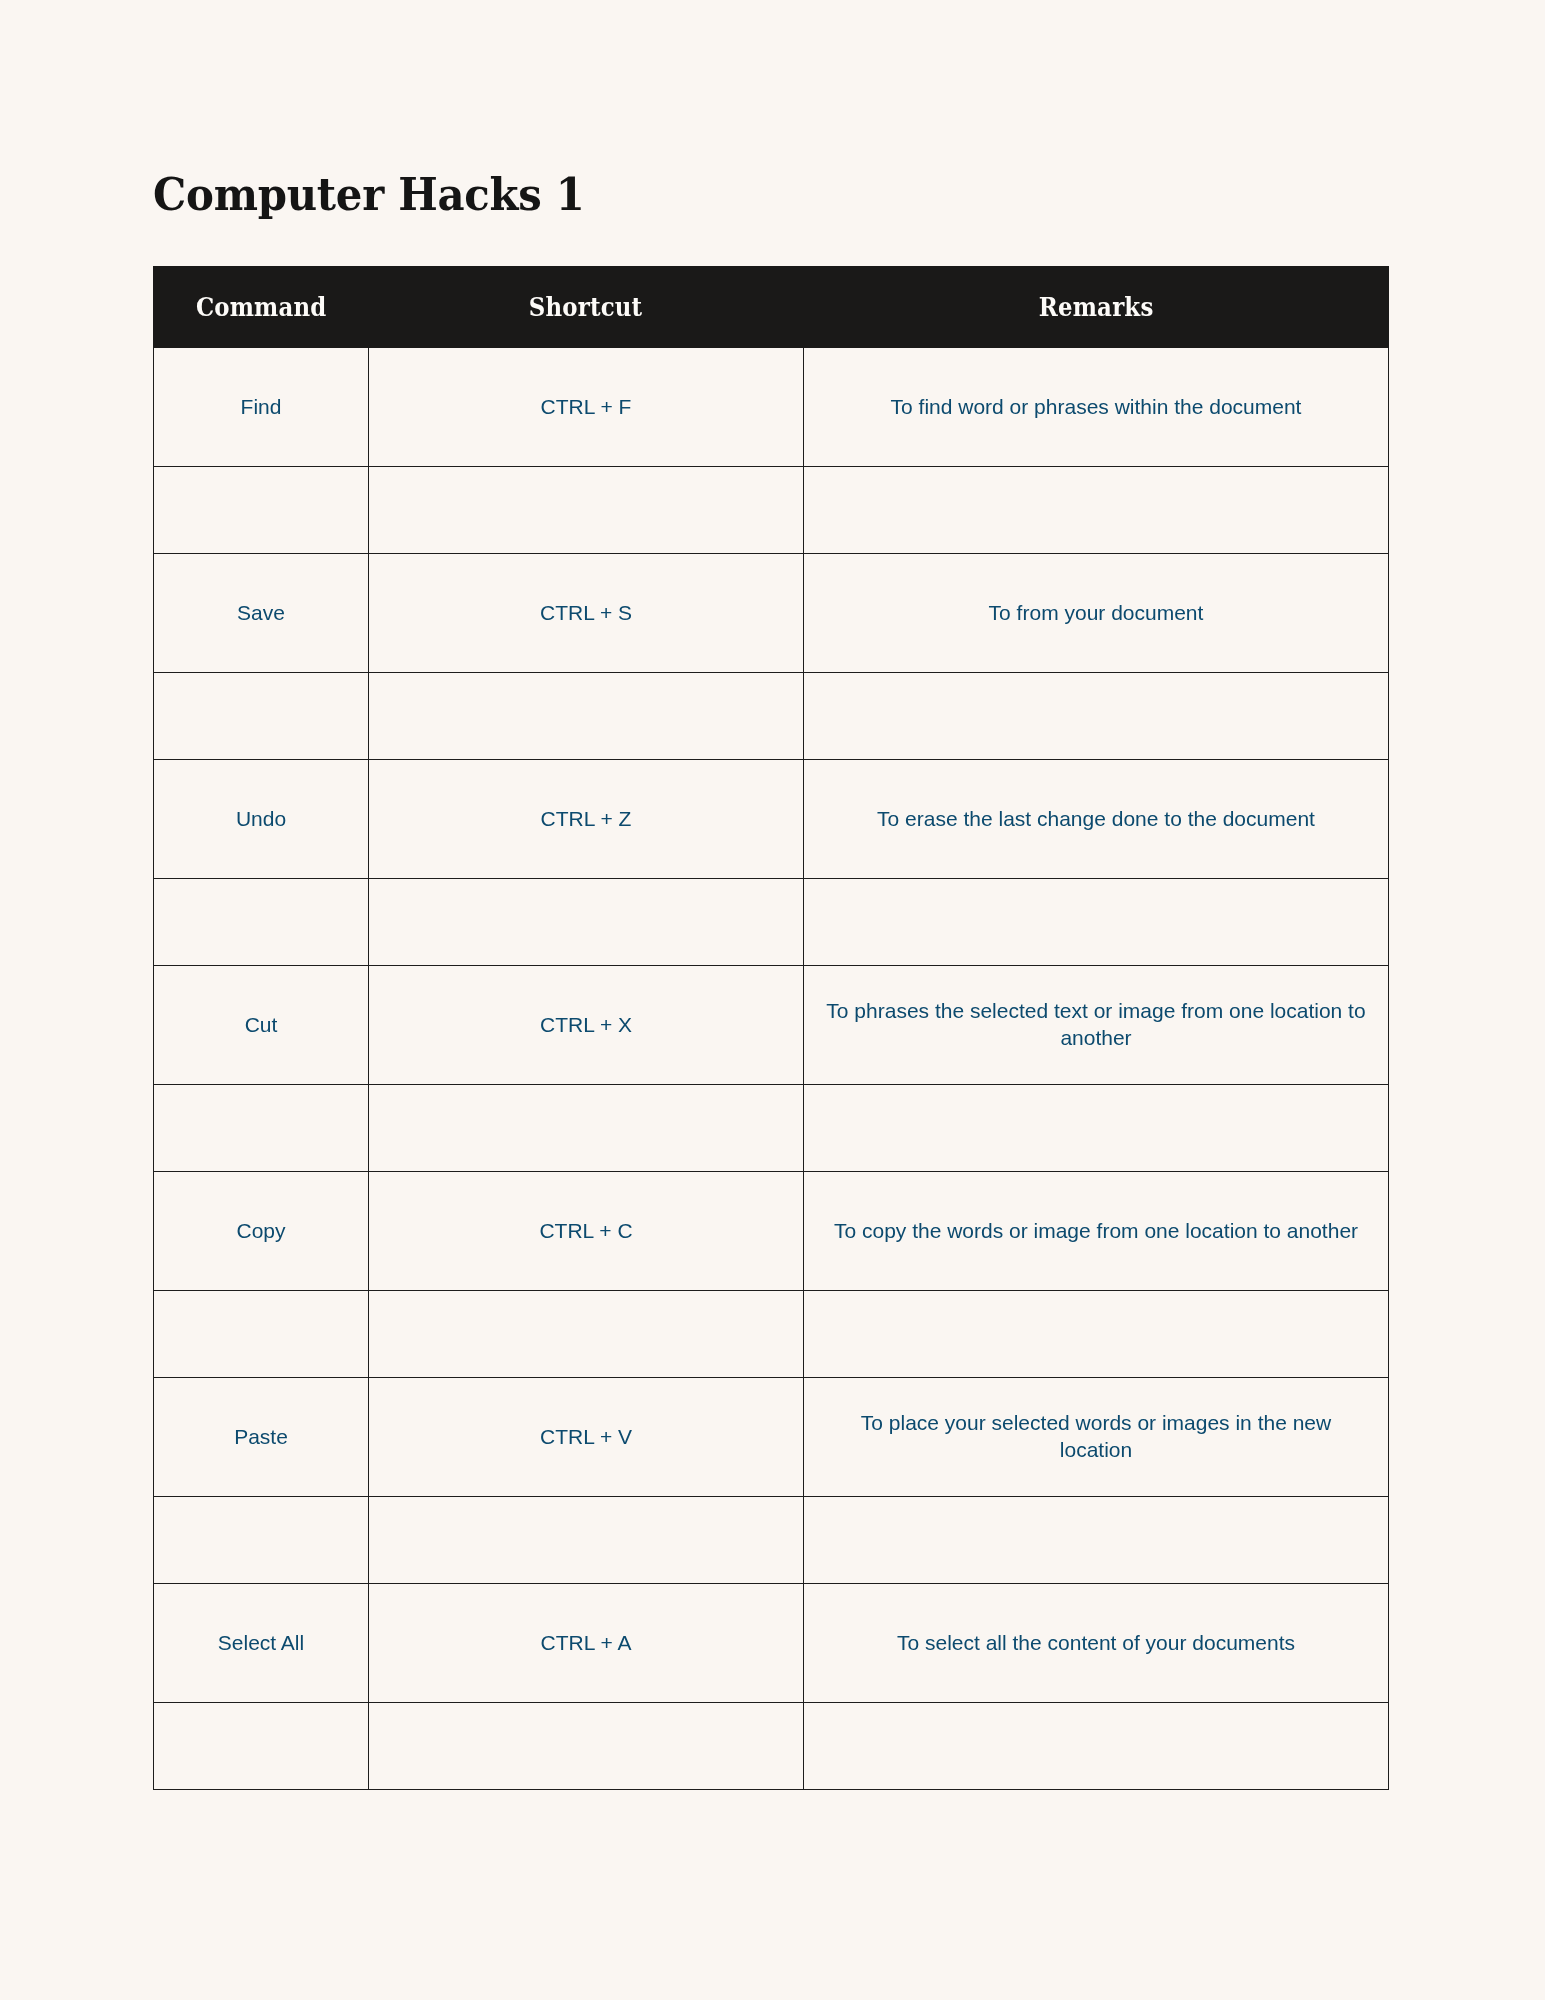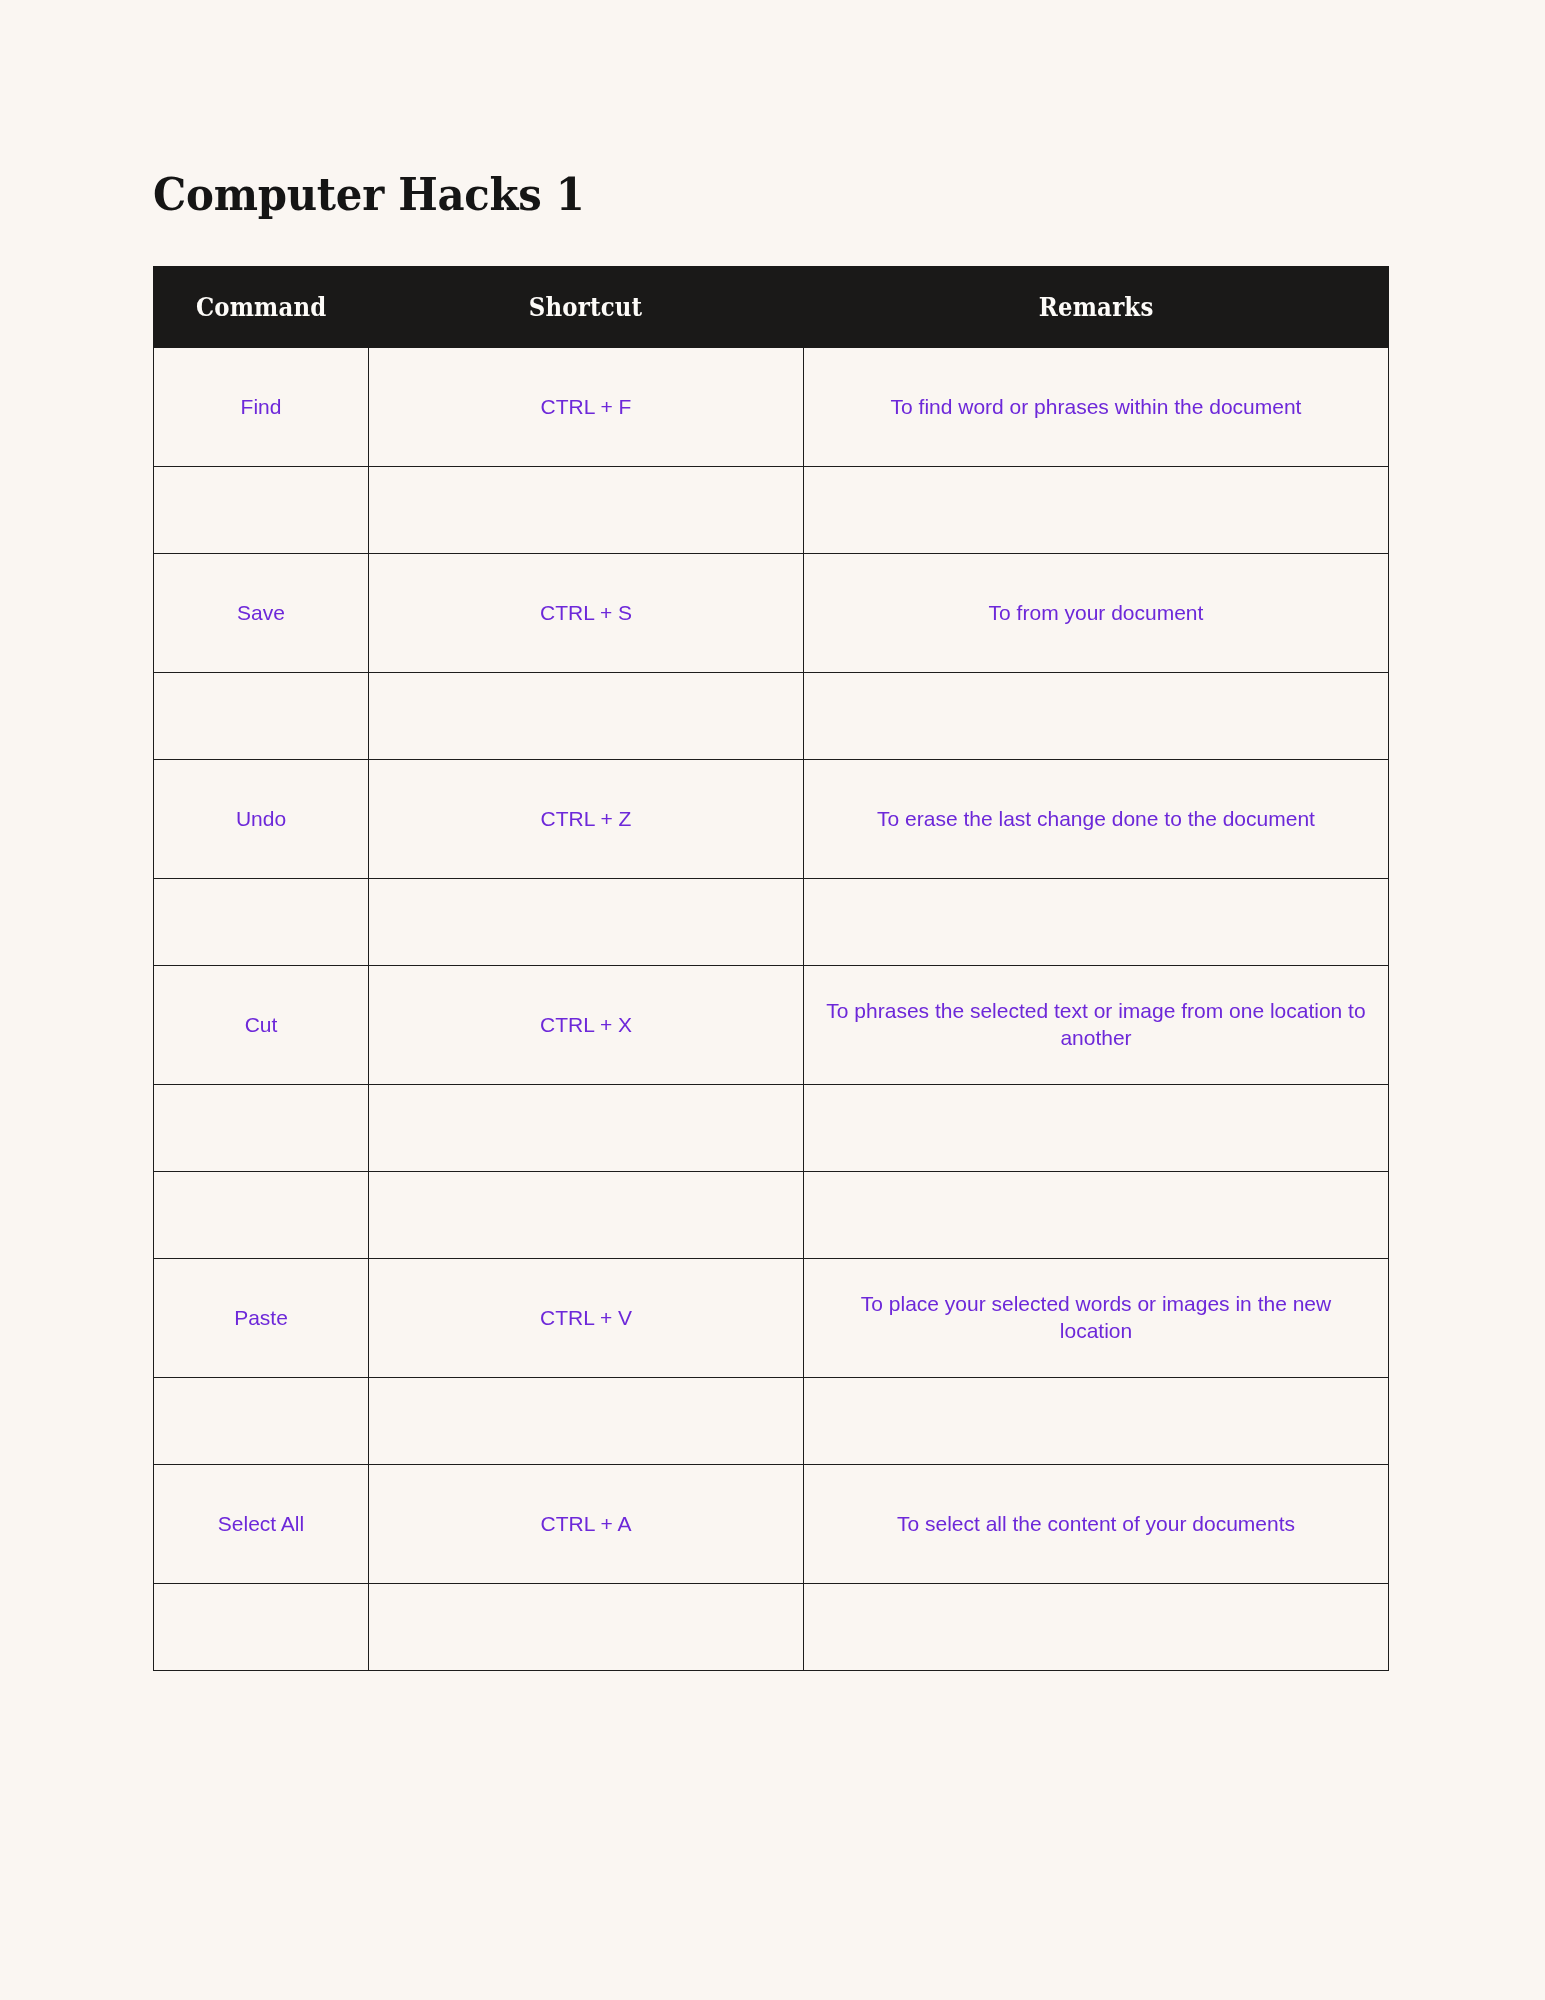--- a/index.html
+++ b/index.html
@@ -61,21 +61,21 @@
     border: 1.5px solid #1a1918;
     transform: none;
   }
   thead th .hdr-inner {
     display: inline-block;
     transform: scaleX(0.88);
   }
   tbody td {
     border: 1.6px solid #1d1d1d;
     background: #faf6f2;
-    color: #6d28d9;
+    color: #0c4a6e;
     font-family: "Liberation Sans", sans-serif;
     font-size: 21px;
     line-height: 1.28;
     text-align: center;
     vertical-align: middle;
     padding: 6px 14px;
   }
   tbody tr.data-row td { height: 78px; }
   tbody tr.spacer-row td { height: 74px; }
   tbody tr.data-row td.cell-remarks { padding: 20px 22px; }
@@ -141,20 +141,25 @@
           <tr class="data-row">
             <td class="cell-command">Cut</td>
             <td class="cell-shortcut">CTRL + X</td>
             <td class="cell-remarks">To phrases the selected text or image from one location to another</td>
           </tr>
           <tr class="spacer-row">
             <td class="cell-command"></td>
             <td class="cell-shortcut"></td>
             <td class="cell-remarks"></td>
           </tr>
+          <tr class="data-row">
+            <td class="cell-command">Copy</td>
+            <td class="cell-shortcut">CTRL + C</td>
+            <td class="cell-remarks">To copy the words or image from one location to another</td>
+          </tr>
           <tr class="spacer-row">
             <td class="cell-command"></td>
             <td class="cell-shortcut"></td>
             <td class="cell-remarks"></td>
           </tr>
           <tr class="data-row">
             <td class="cell-command">Paste</td>
             <td class="cell-shortcut">CTRL + V</td>
             <td class="cell-remarks">To place your selected  words or images in the new location</td>
           </tr>

